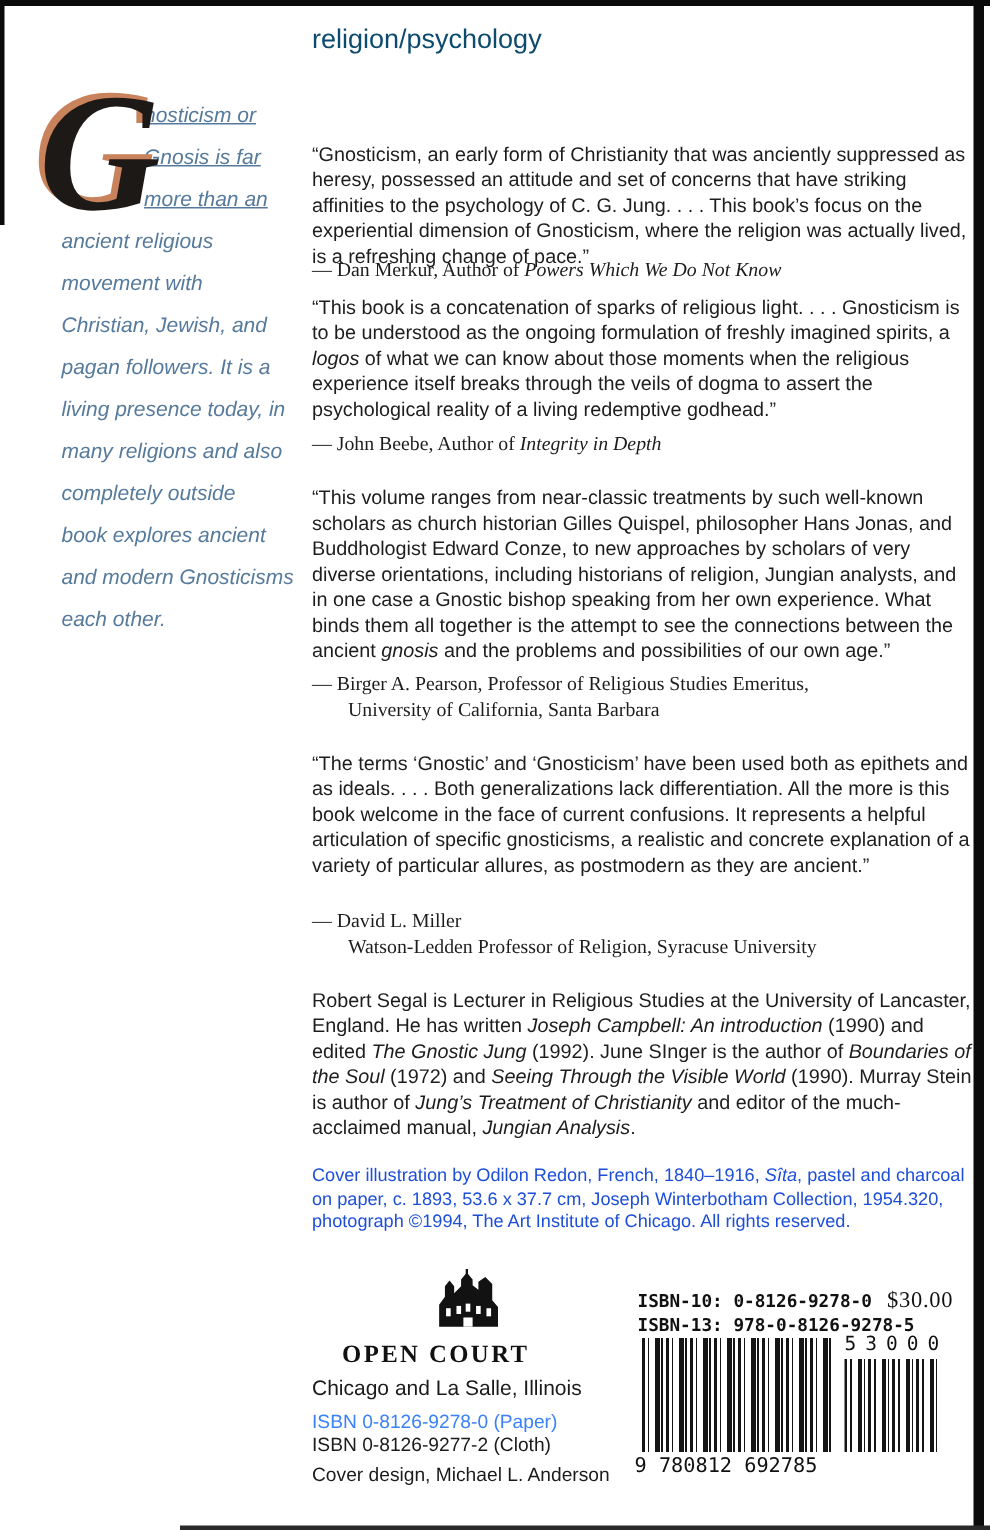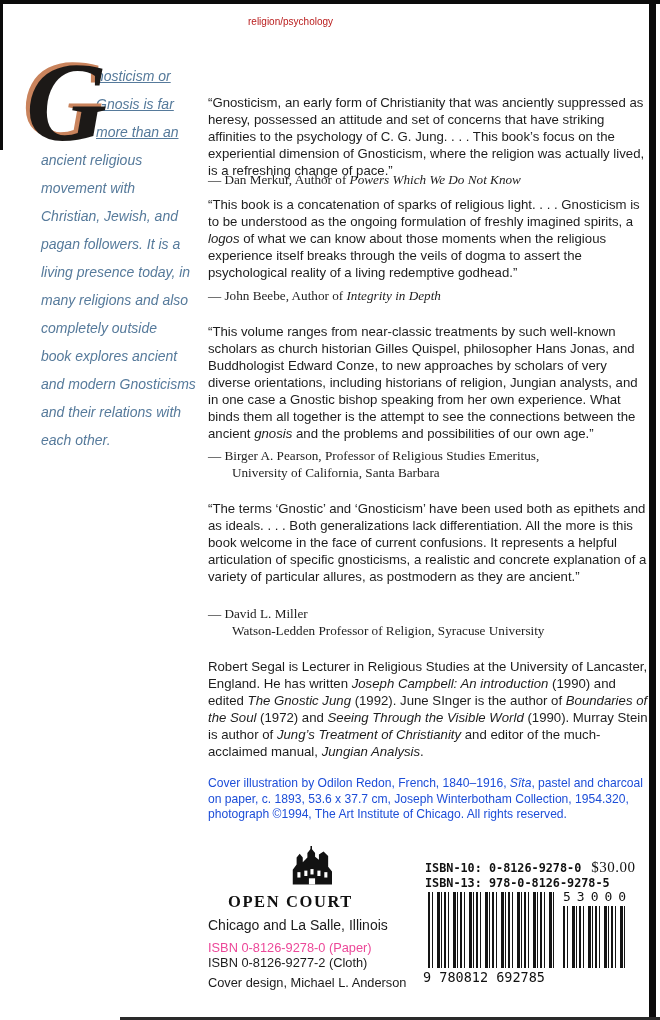--- a/index.html
+++ b/index.html
@@ -7,21 +7,21 @@
     position:relative;width:660px;height:1020px;background:#fff;
     overflow:hidden;font-family:"Liberation Sans",sans-serif;color:#1d1d1d;
   }
   
   .edge{position:absolute;background:#0b0b0b;}
   .edge-top{left:0;top:0;width:660px;height:4px;}
   .edge-left{left:0;top:0;width:3px;height:150px;}
   .edge-right{left:649px;top:0;width:7px;height:1020px;}
   .edge-bottom{left:120px;top:1017px;width:540px;height:3px;background:#2a2a2a;}
 
-  .category{position:absolute;left:208px;top:16px;font-size:10px;color:#b91c1c;margin-left:40px;}
+  .category{position:absolute;left:208px;top:16px;font-size:18px;color:#0c4a6e;}
 
   
   .sidebar{position:absolute;left:27px;top:62px;width:185px;
     font-style:italic;color:#567a9b;font-size:14px;}
   .side-line{line-height:28px;height:28px;padding-left:14px;white-space:nowrap;}
   .side-line.indent{padding-left:69px;text-decoration:underline;}
   .dropcap{position:absolute;left:-1px;top:-16px;width:110px;height:130px;
     font-family:"Liberation Serif",serif;font-style:italic;font-weight:bold;
     font-size:112px;line-height:1;}
   .dropcap span{position:absolute;left:0;top:0;}
@@ -42,21 +42,21 @@
   .bio{top:658px;}
   .credit{top:776px;}
   i{font-style:italic;}
 
   
   .logo-wrap{position:absolute;left:228px;top:846px;width:110px;text-align:right;}
   .logo-art{display:inline-block;width:52px;height:40px;}
   .logo-name{margin-top:2px;font-family:"Liberation Serif",serif;font-weight:bold;
     font-size:16.5px;letter-spacing:1.6px;color:#111;white-space:nowrap;}
   .pub-city{position:absolute;left:208px;top:917px;font-size:14px;color:#1b1b1b;}
-  .pub-isbn1{position:absolute;left:208px;top:940px;font-size:12.8px;color:#ec4899;}
+  .pub-isbn1{position:absolute;left:208px;top:940px;font-size:12.8px;color:#3b82f6;}
   .pub-isbn2{position:absolute;left:208px;top:955px;font-size:12.8px;color:#1b1b1b;}
   .pub-design{position:absolute;left:208px;top:975px;font-size:12.8px;color:#1b1b1b;}
 
   
   .bc-line{position:absolute;left:425px;width:222px;
     font-family:"DejaVu Sans Mono",monospace;font-size:11.8px;font-weight:bold;
     color:#111;white-space:nowrap;}
   .bc-isbn10{top:859px;}
   .bc-isbn13{top:876px;}
   .bc-price{font-family:"Liberation Serif",serif;font-size:15px;font-weight:normal;
@@ -95,21 +95,20 @@
     <div class="side-line indent">more than an</div>
     <div class="side-line">ancient religious</div>
     <div class="side-line">movement with</div>
     <div class="side-line">Christian, Jewish, and</div>
     <div class="side-line">pagan followers. It is a</div>
     <div class="side-line">living presence today, in</div>
     <div class="side-line">many religions and also</div>
     <div class="side-line">completely outside</div>
     <div class="side-line">book explores ancient</div>
     <div class="side-line">and modern Gnosticisms</div>
-    <div class="side-line">and their relations with</div>
     <div class="side-line">each other.</div>
   </div>
 
   <div class="q q-1"><span>“Gnosticism, an early form of Christianity that was anciently suppressed as heresy, possessed an attitude and set of concerns that have striking affinities to the psychology of C. G. Jung. . . . This book’s focus on the experiential dimension of Gnosticism, where the religion was actually lived, is a refreshing change of pace.”</span></div>
   <div class="attr attr-1">
     <div class="a-line"><span>— Dan Merkur, Author of </span><i>Powers Which We Do Not Know</i></div>
   </div>
 
   <div class="q q-2"><span>“This book is a concatenation of sparks of religious light. . . . Gnosticism is to be understood as the ongoing formulation of freshly imagined spirits, a </span><i>logos</i><span> of what we can know about those moments when the religious experience itself breaks through the veils of dogma to assert the psychological reality of a living redemptive godhead.”</span></div>
   <div class="attr attr-2">

